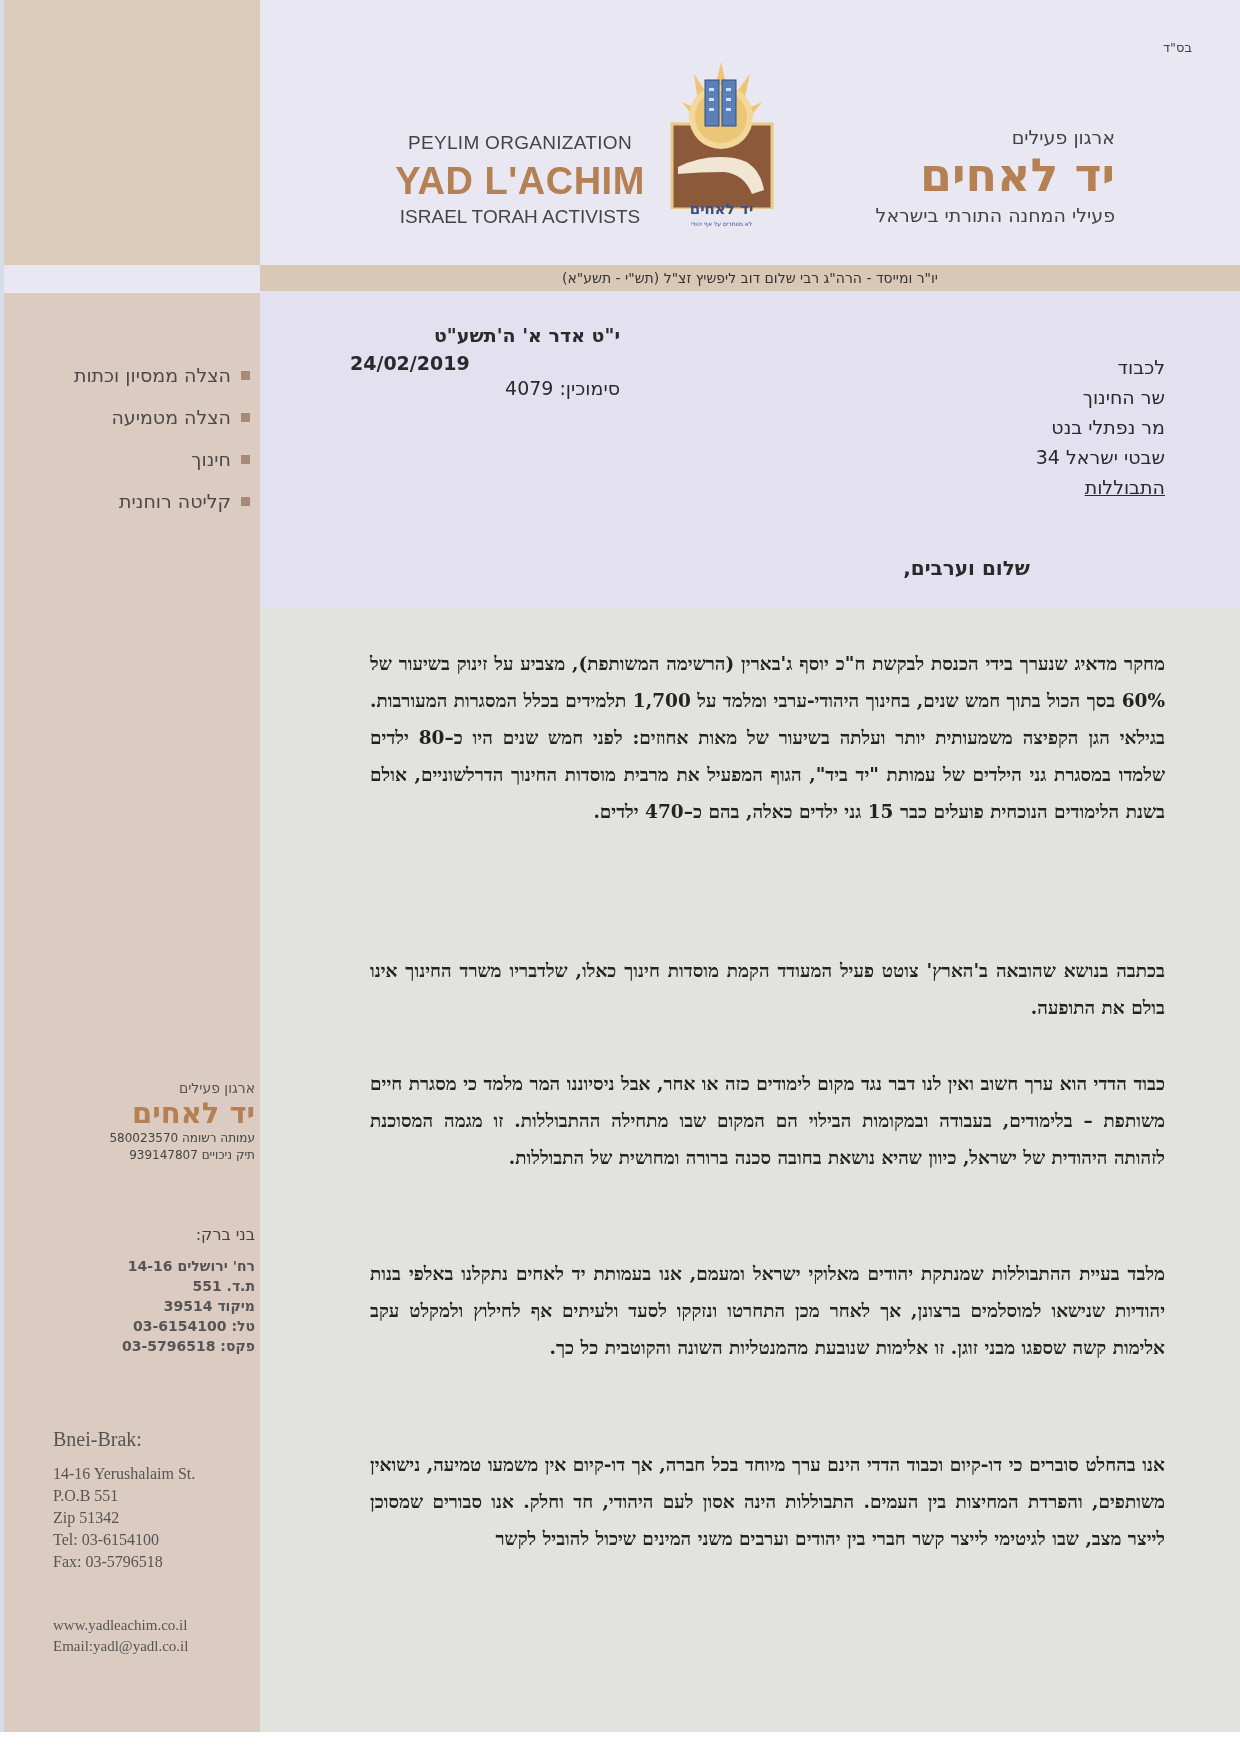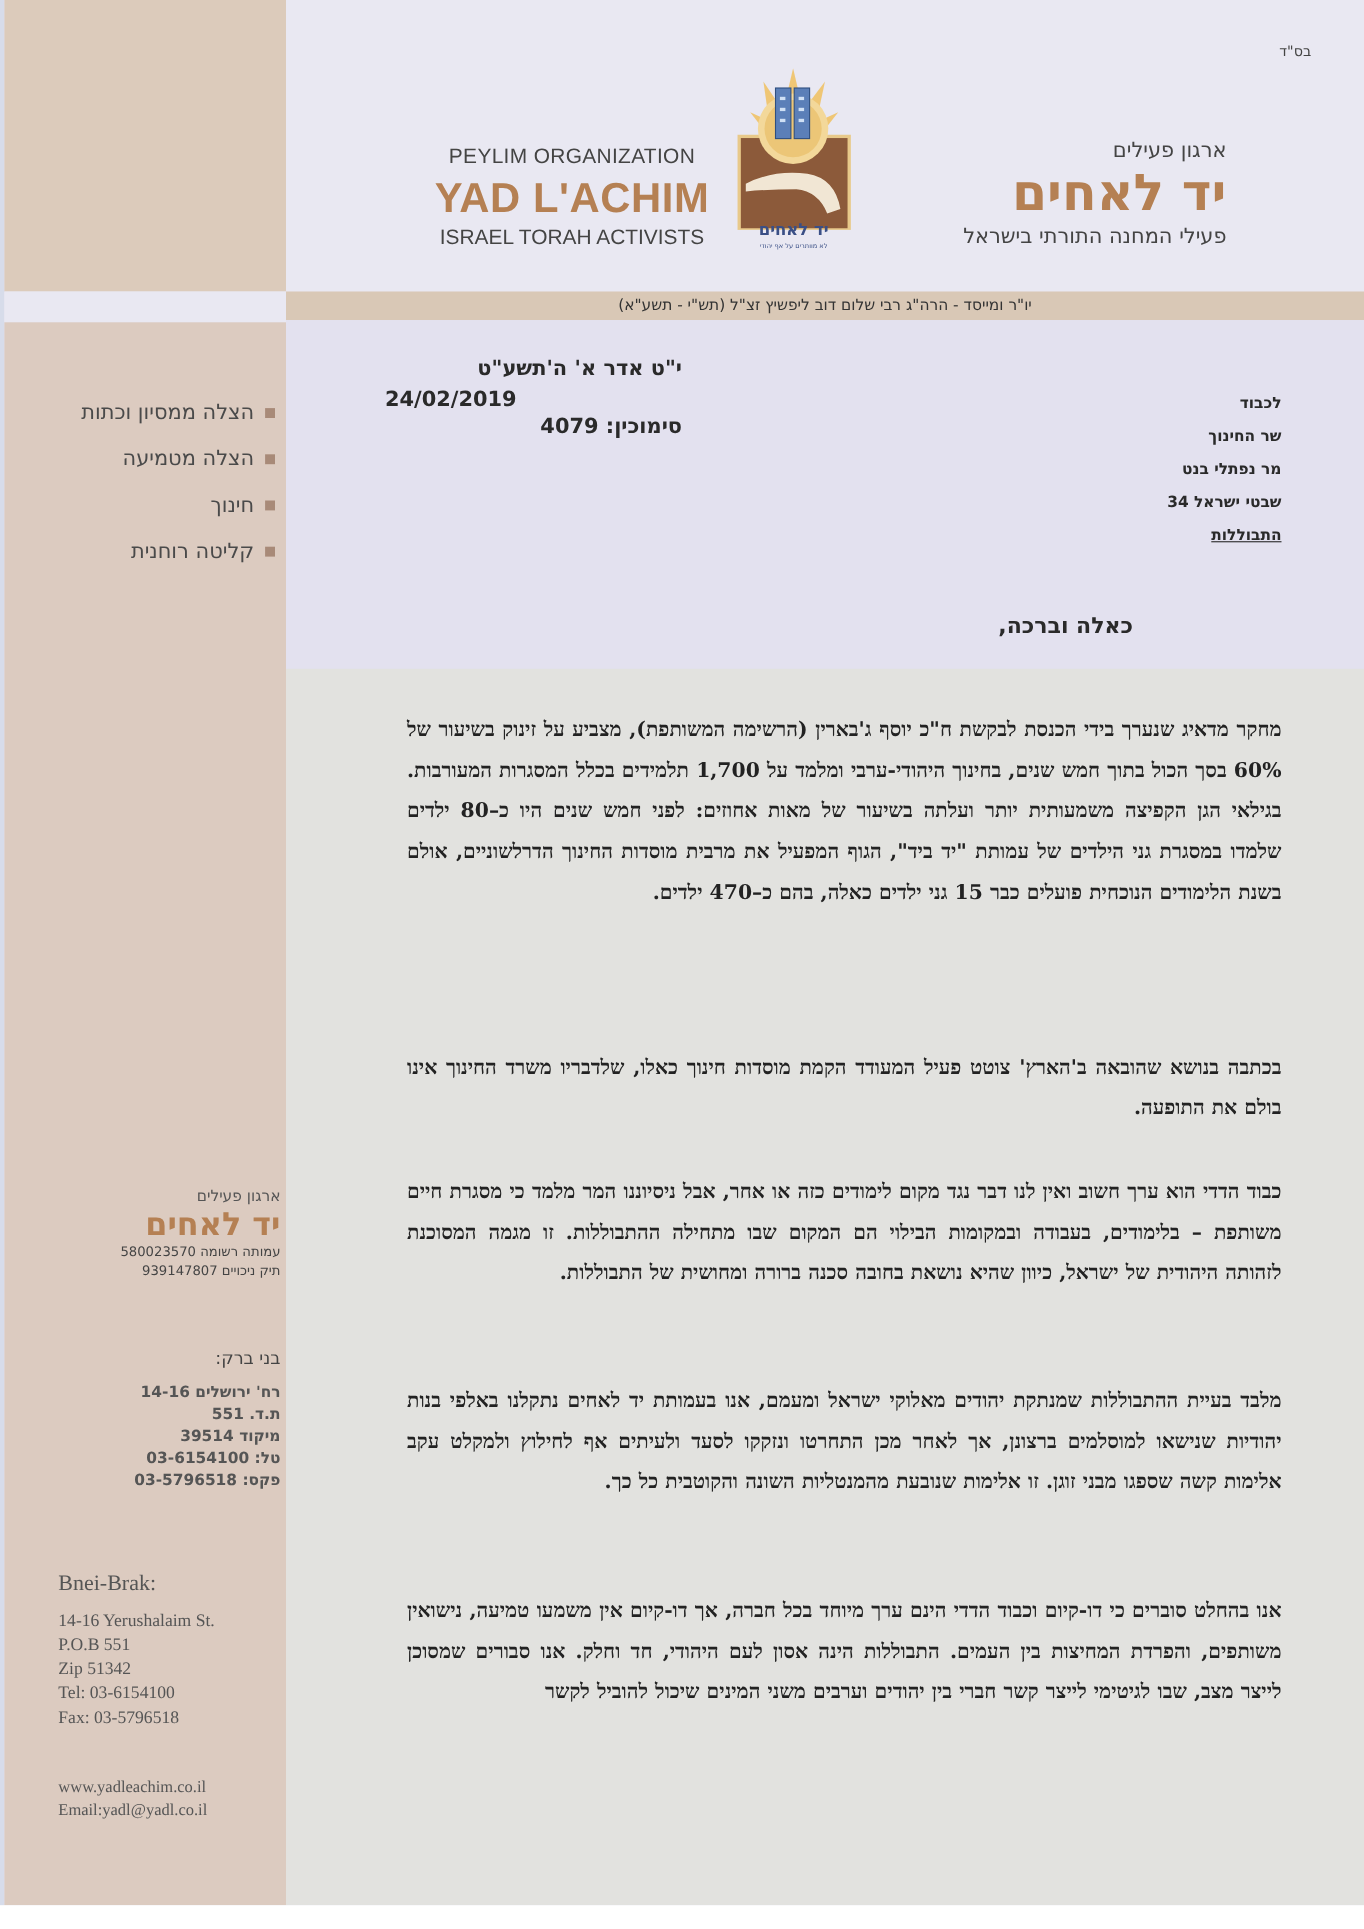--- a/index.html
+++ b/index.html
@@ -49,24 +49,24 @@
 
   .side-addr-en { position:absolute; left:53px; top:1428px; width:220px; font-family:"Liberation Serif", serif; color:#555; }
   .side-addr-en .city { font-size:20px; margin-bottom:12px; }
   .side-addr-en .line { font-size:16px; line-height:22px; }
   .side-addr-en .web { margin-top:42px; font-size:15px; line-height:21px; }
 
   
   .date-block { position:absolute; left:350px; top:320px; width:270px; direction:rtl; text-align:right; }
   .date-block .heb-date { font-size:19px; font-weight:bold; line-height:30px; }
   .date-block .greg { font-size:19px; font-weight:bold; line-height:26px; direction:ltr; text-align:left; }
-  .date-block .ref { font-size:19px; font-weight:bold; line-height:24px; }
+  .date-block .ref { font-size:19px; font-weight:normal; line-height:24px; }
 
   .address { position:absolute; left:850px; top:352px; width:315px; direction:rtl; text-align:right; }
-  .address div { font-size:14px; font-weight:bold; line-height:30px; }
+  .address div { font-size:19px; font-weight:normal; line-height:30px; }
   .address .city { text-decoration:underline; }
 
   .greeting { position:absolute; left:700px; top:556px; width:330px; direction:rtl; text-align:right; font-size:20px; font-weight:bold; }
 
   .body-text { position:absolute; left:370px; width:795px; direction:rtl; text-align:justify; text-align-last:right;
                font-family:"DejaVu Serif", serif; font-size:18.5px; font-weight:bold; line-height:37px; color:#222; }
   .p1 { top:645px; }
   .p2 { top:952px; }
   .p3 { top:1065px; }
   .p4 { top:1255px; }
@@ -186,20 +186,20 @@
   </div>
 
   <div class="address">
     <div>לכבוד</div>
     <div>שר החינוך</div>
     <div>מר נפתלי בנט</div>
     <div>שבטי ישראל 34</div>
     <div class="city"><span>התבוללות</span></div>
   </div>
 
-  <div class="greeting">כאלה וברכה,</div>
+  <div class="greeting">שלום וערבים,</div>
 
   <p class="body-text p1" style="margin:0;">מחקר מדאיג שנערך בידי הכנסת לבקשת ח"כ יוסף ג'בארין (הרשימה המשותפת), מצביע על זינוק בשיעור של 60% בסך הכול בתוך חמש שנים, בחינוך היהודי-ערבי ומלמד על 1,700 תלמידים בכלל המסגרות המעורבות. בגילאי הגן הקפיצה משמעותית יותר ועלתה בשיעור של מאות אחוזים: לפני חמש שנים היו כ–80 ילדים שלמדו במסגרת גני הילדים של עמותת "יד ביד", הגוף המפעיל את מרבית מוסדות החינוך הדרלשוניים, אולם בשנת הלימודים הנוכחית פועלים כבר 15 גני ילדים כאלה, בהם כ–470 ילדים.</p>
   <p class="body-text p2" style="margin:0;">בכתבה בנושא שהובאה ב'הארץ' צוטט פעיל המעודד הקמת מוסדות חינוך כאלו, שלדבריו משרד החינוך אינו בולם את התופעה.</p>
   <p class="body-text p3" style="margin:0;">כבוד הדדי הוא ערך חשוב ואין לנו דבר נגד מקום לימודים כזה או אחר, אבל ניסיוננו המר מלמד כי מסגרת חיים משותפת – בלימודים, בעבודה ובמקומות הבילוי הם המקום שבו מתחילה ההתבוללות. זו מגמה המסוכנת לזהותה היהודית של ישראל, כיוון שהיא נושאת בחובה סכנה ברורה ומחושית של התבוללות.</p>
   <p class="body-text p4" style="margin:0;">מלבד בעיית ההתבוללות שמנתקת יהודים מאלוקי ישראל ומעמם, אנו בעמותת יד לאחים נתקלנו באלפי בנות יהודיות שנישאו למוסלמים ברצונן, אך לאחר מכן התחרטו ונזקקו לסעד ולעיתים אף לחילוץ ולמקלט עקב אלימות קשה שספגו מבני זוגן. זו אלימות שנובעת מהמנטליות השונה והקוטבית כל כך.</p>
   <p class="body-text p5" style="margin:0;">אנו בהחלט סוברים כי דו-קיום וכבוד הדדי הינם ערך מיוחד בכל חברה, אך דו-קיום אין משמעו טמיעה, נישואין משותפים, והפרדת המחיצות בין העמים. התבוללות הינה אסון לעם היהודי, חד וחלק. אנו סבורים שמסוכן לייצר מצב, שבו לגיטימי לייצר קשר חברי בין יהודים וערבים משני המינים שיכול להוביל לקשר</p>
 </div>
 
 </body></html>

